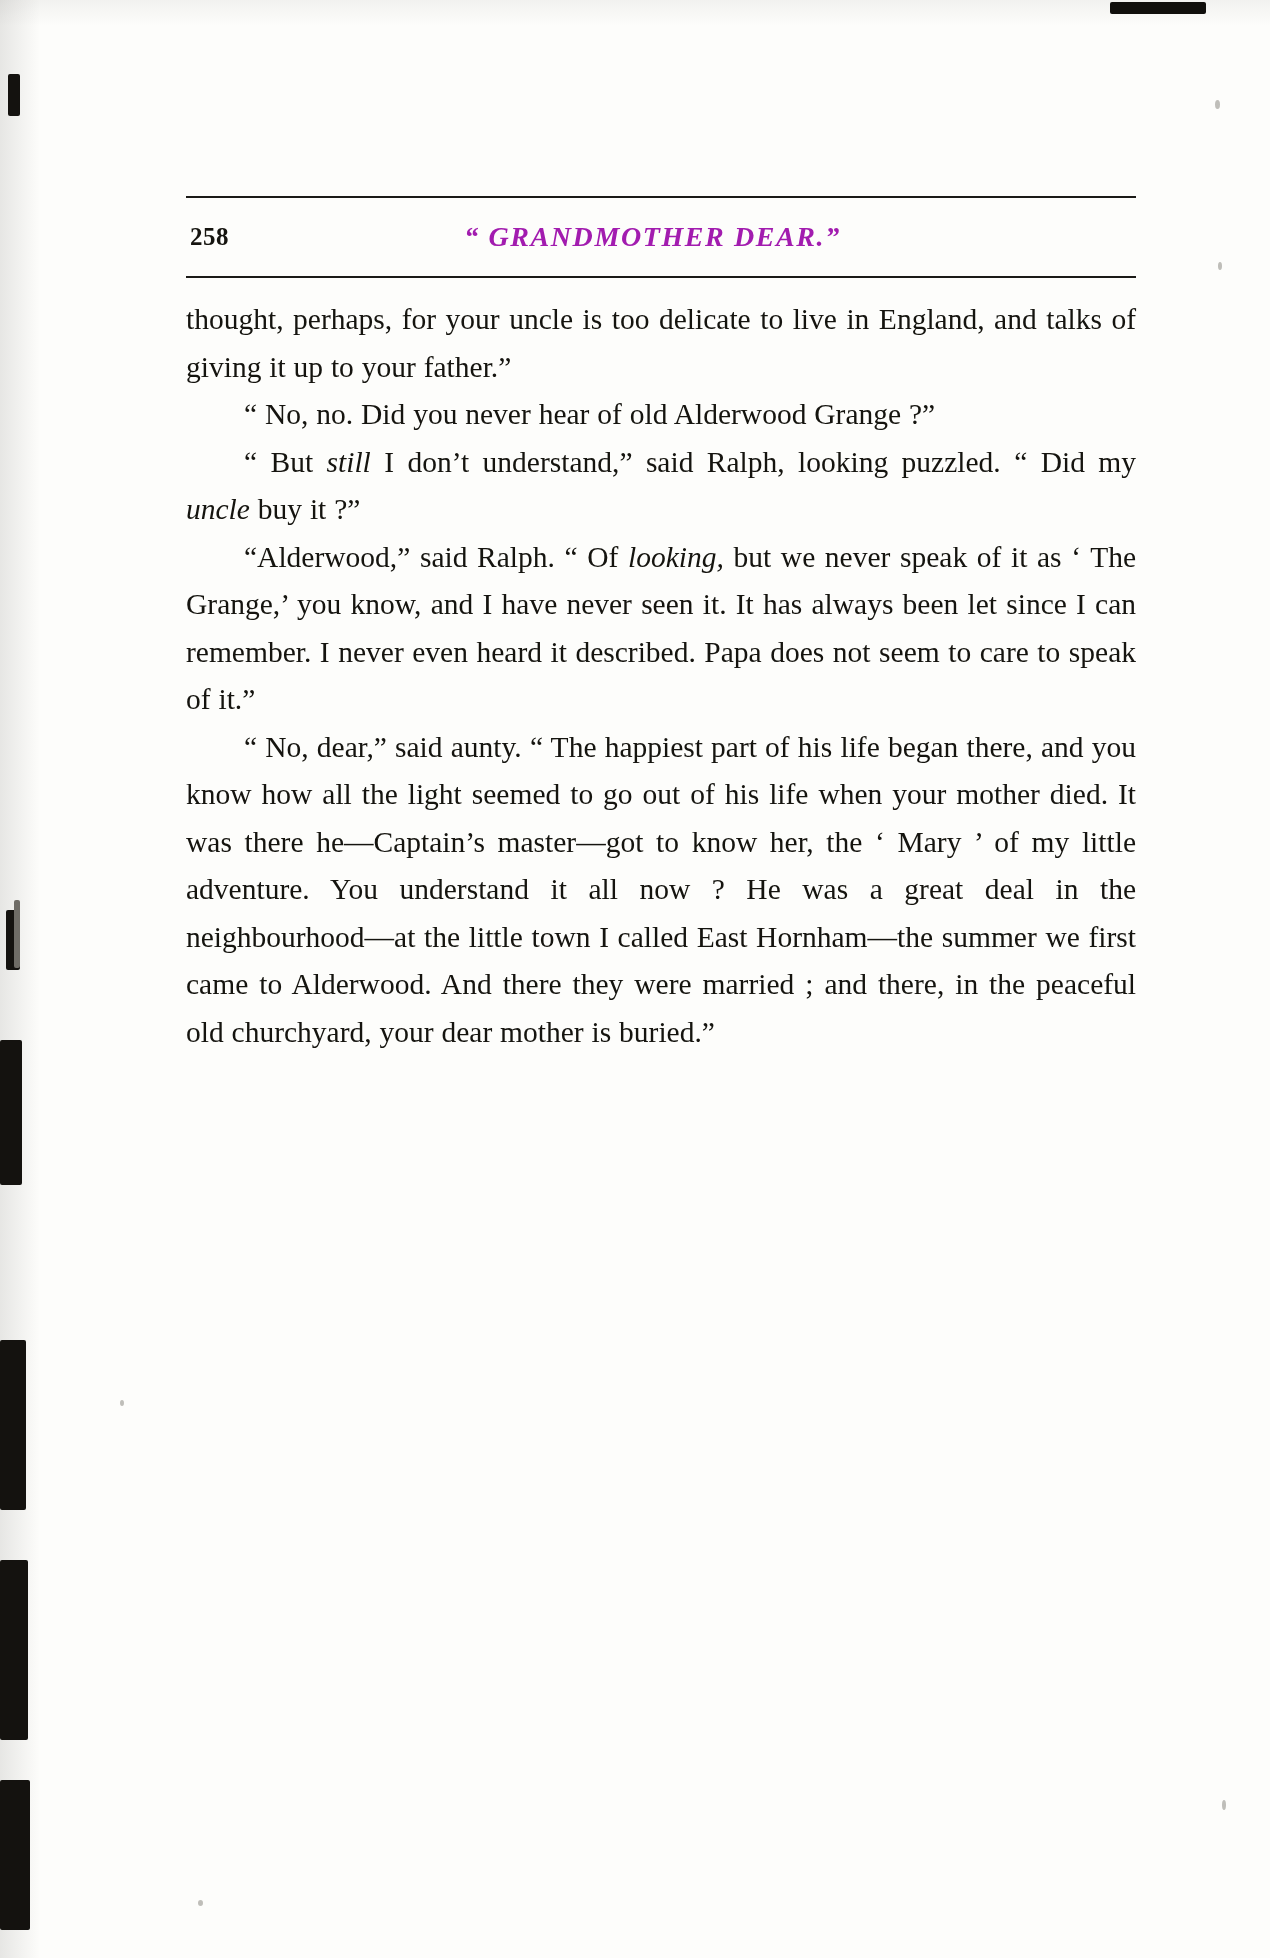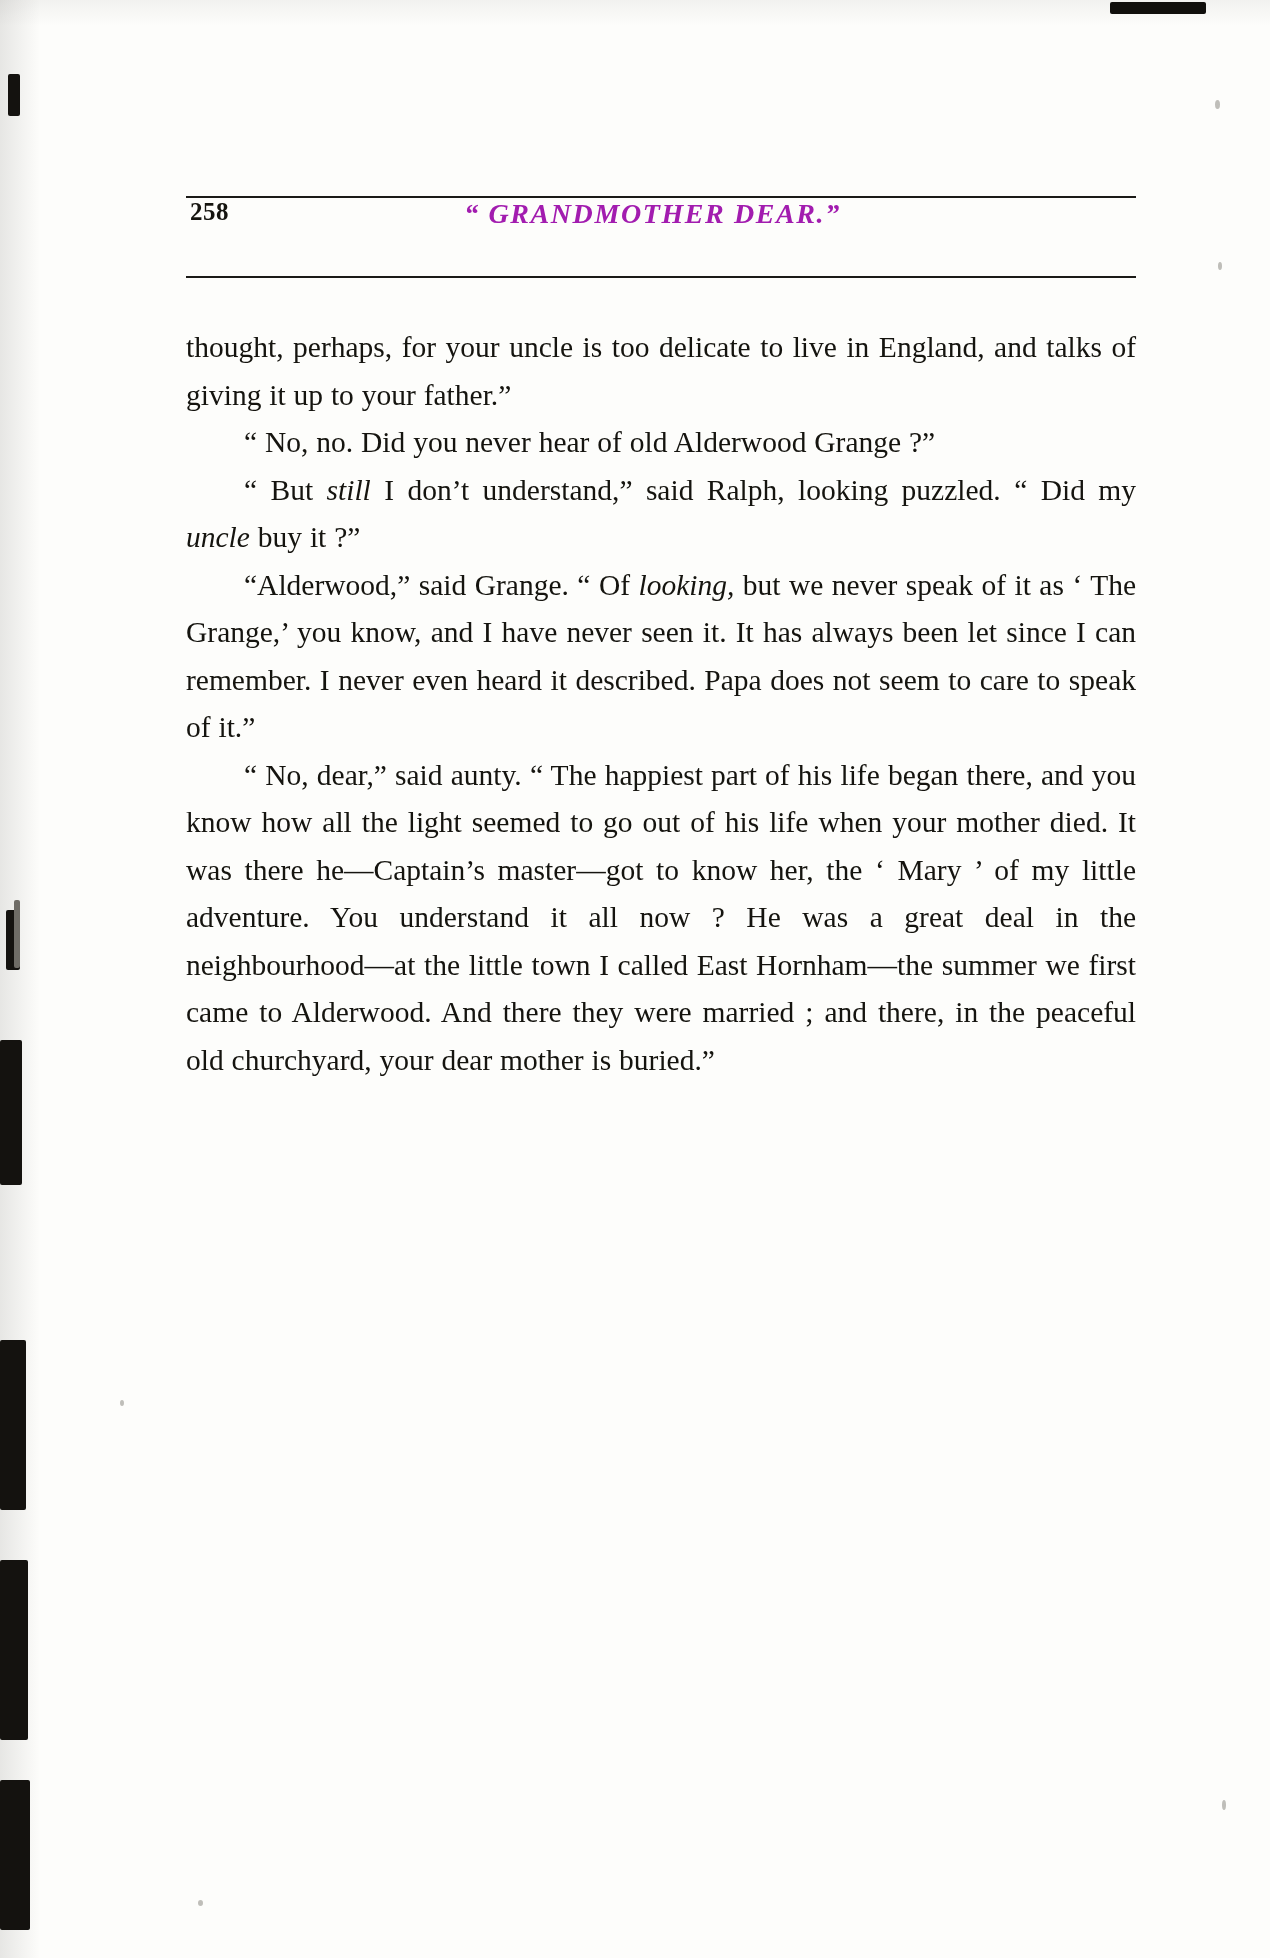--- a/index.html
+++ b/index.html
@@ -70,21 +70,21 @@
 
   .rule {
     border: 0;
     border-top: 2px solid #1b1a17;
     margin: 0;
     width: 100%;
   }
 
   .running-head {
     display: flex;
-    align-items: flex-start;
+    align-items: center;
     height: 78px;
     padding-left: 4px;
   }
   .folio {
     font-weight: 700;
     font-size: 25px;
     letter-spacing: 0.5px;
     color: #15140f;
     font-family: "Liberation Serif", serif;
   }
@@ -93,21 +93,21 @@
     text-align: center;
     font-style: italic;
     font-weight: 700;
     font-size: 28px;
     letter-spacing: 1.6px;
     color: #a21caf;
     padding-right: 60px;
   }
 
   .body-text {
-    margin-top: 46px;
+    margin-top: 18px;
     font-size: 29.5px;
     line-height: 47.5px;
     color: #15140f;
     text-align: justify;
     -webkit-hyphens: none;
     hyphens: none;
     word-spacing: 0.5px;
   }
   .body-text p {
     margin: 0;
@@ -151,18 +151,18 @@
       <span class="folio">258</span>
       <span class="head-title">“ GRANDMOTHER  DEAR.”</span>
     </div>
 
     <hr class="rule">
 
     <div class="body-text" id="body-text">
         <p><span>thought, perhaps, for your uncle is too delicate to live in England, and talks of giving it up to your father.”</span></p>
         <p class="indent"><span>“ No, no.   Did you never hear of old Alderwood Grange ?”</span></p>
         <p class="indent"><span>“ But </span><i>still</i><span> I don’t understand,” said Ralph, looking puzzled.  “ Did my </span><i>uncle</i><span> buy it ?”</span></p>
-        <p class="indent"><span>“Alderwood,” said Grange.   “ Of </span><i>looking,</i><span> but we never speak of it as ‘ The Grange,’ you know, and I have never seen it.   It has always been let since I can remember.    I never even heard it described.  Papa does not seem to care to speak of it.”</span></p>
+        <p class="indent"><span>“Alderwood,” said Ralph.   “ Of </span><i>looking,</i><span> but we never speak of it as ‘ The Grange,’ you know, and I have never seen it.   It has always been let since I can remember.    I never even heard it described.  Papa does not seem to care to speak of it.”</span></p>
         <p class="indent"><span>“ No, dear,” said aunty.   “ The happiest part of his life began there, and you know how all the light seemed to go out of his life when your mother died.  It was there he—Captain’s master—got to know her, the ‘ Mary ’ of my little adventure.   You understand it all now ?   He was a great deal in the neighbourhood—at the little town I called East Hornham—the summer we first came to Alderwood.   And there they were married ; and there, in the peaceful old churchyard, your dear mother is buried.”</span></p>
       </div>
 
   </div>
 </div>
 
 </body></html>

